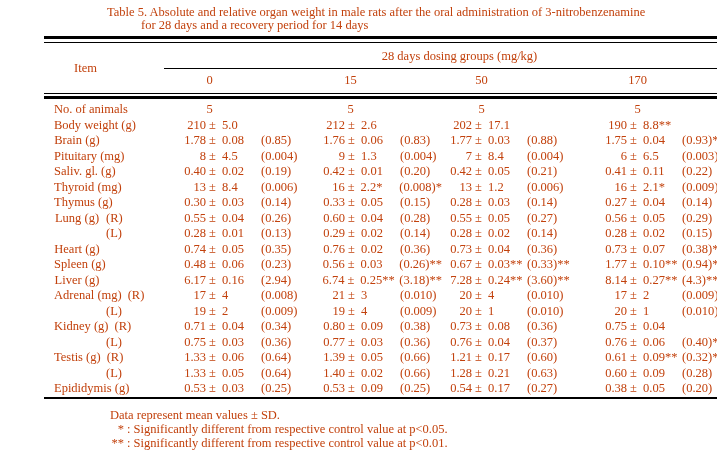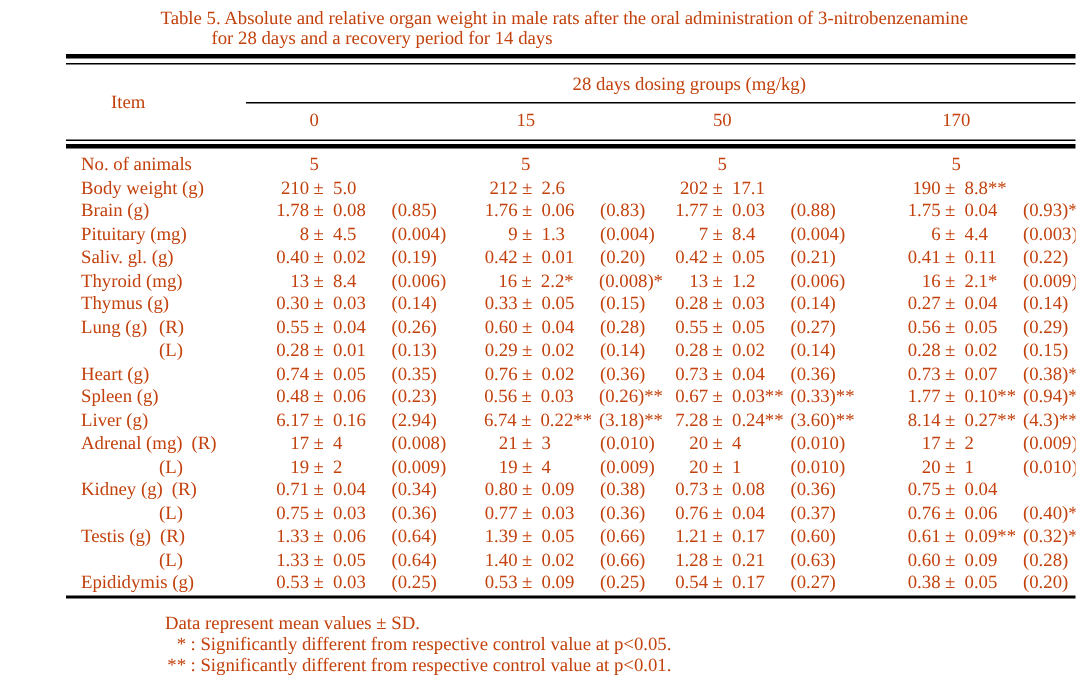--- a/index.html
+++ b/index.html
@@ -34,21 +34,21 @@
   .g3{width:162px;}
   .dose-cell{text-align:center;box-sizing:border-box;}
   .dose-cell.g0{padding-right:52px;}
   .dose-cell.g1{padding-right:48px;}
   .dose-cell.g2{padding-right:78px;}
   .dose-cell.g3{padding-right:85px;}
 
   
   .tbody{padding-top:3px;}
   .trow{display:flex;height:15.5px;line-height:15.5px;white-space:nowrap;}
-  .c-label{width:120px;box-sizing:border-box;padding-left:10px;display:flex;}
+  .c-label{width:120px;box-sizing:border-box;padding-left:10px;display:flex;text-align:center;}
   .organ{min-width:46px;}
   .side{margin-left:6px;}
   .grp{display:flex;}
   .c-mean{text-align:right;}
   .g0 .c-mean{width:42px;}
   .g1 .c-mean{width:38px;}
   .g2 .c-mean{width:30px;}
   .g3 .c-mean{width:28px;}
   .c-pm{width:13px;text-align:center;}
   .c-sd{width:36px;box-sizing:border-box;padding-left:3px;}
@@ -191,21 +191,21 @@
         </div>
         <div class="grp g2">
           <div class="c-mean">7</div>
           <div class="c-pm">±</div>
           <div class="c-sd">8.4</div>
           <div class="c-paren">(0.004)</div>
         </div>
         <div class="grp g3">
           <div class="c-mean">6</div>
           <div class="c-pm">±</div>
-          <div class="c-sd">4.4</div>
+          <div class="c-sd">6.5</div>
           <div class="c-paren">(0.003)</div>
         </div>
       </div>
       <div class="trow">
         <div class="c-label">
           <span class="organ">Saliv. gl. (g)</span>
         </div>
         <div class="grp g0">
           <div class="c-mean">0.40</div>
           <div class="c-pm">±</div>
@@ -413,21 +413,21 @@
         </div>
         <div class="grp g0">
           <div class="c-mean">6.17</div>
           <div class="c-pm">±</div>
           <div class="c-sd">0.16</div>
           <div class="c-paren">(2.94)</div>
         </div>
         <div class="grp g1">
           <div class="c-mean">6.74</div>
           <div class="c-pm">±</div>
-          <div class="c-sd">0.22**</div>
+          <div class="c-sd">0.25**</div>
           <div class="c-paren">(3.18)**</div>
         </div>
         <div class="grp g2">
           <div class="c-mean">7.28</div>
           <div class="c-pm">±</div>
           <div class="c-sd">0.24**</div>
           <div class="c-paren">(3.60)**</div>
         </div>
         <div class="grp g3">
           <div class="c-mean">8.14</div>

